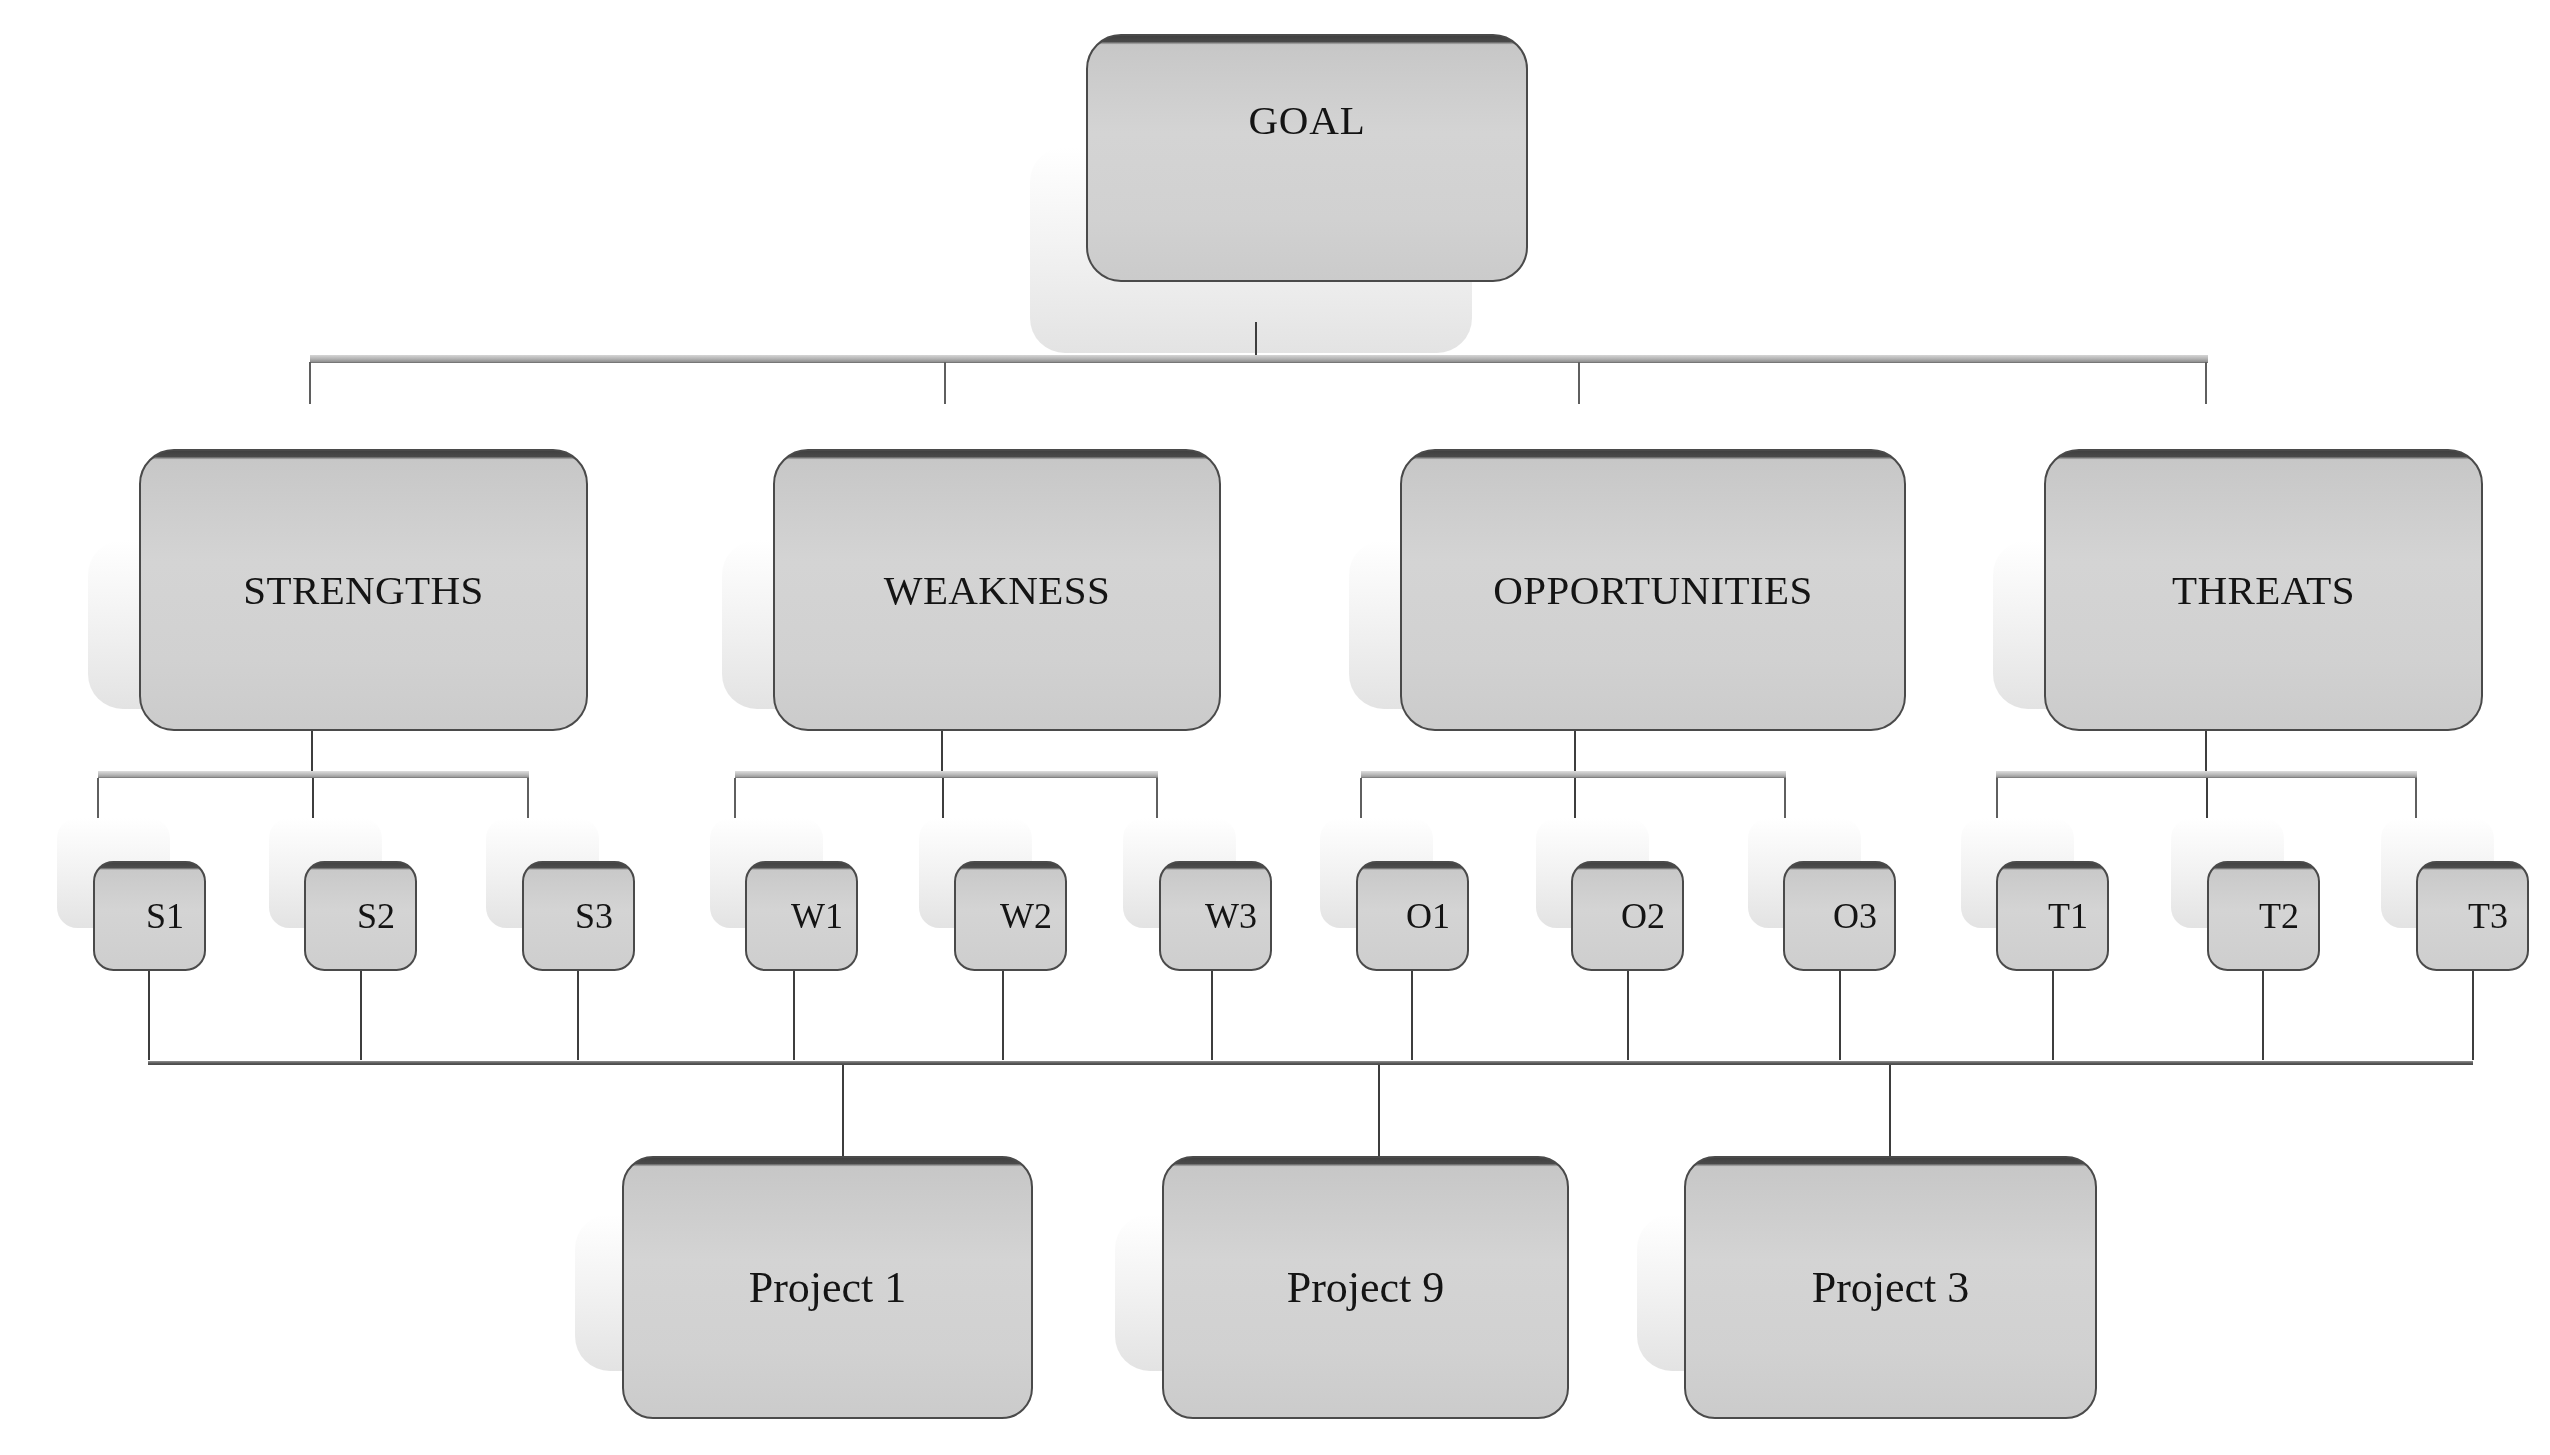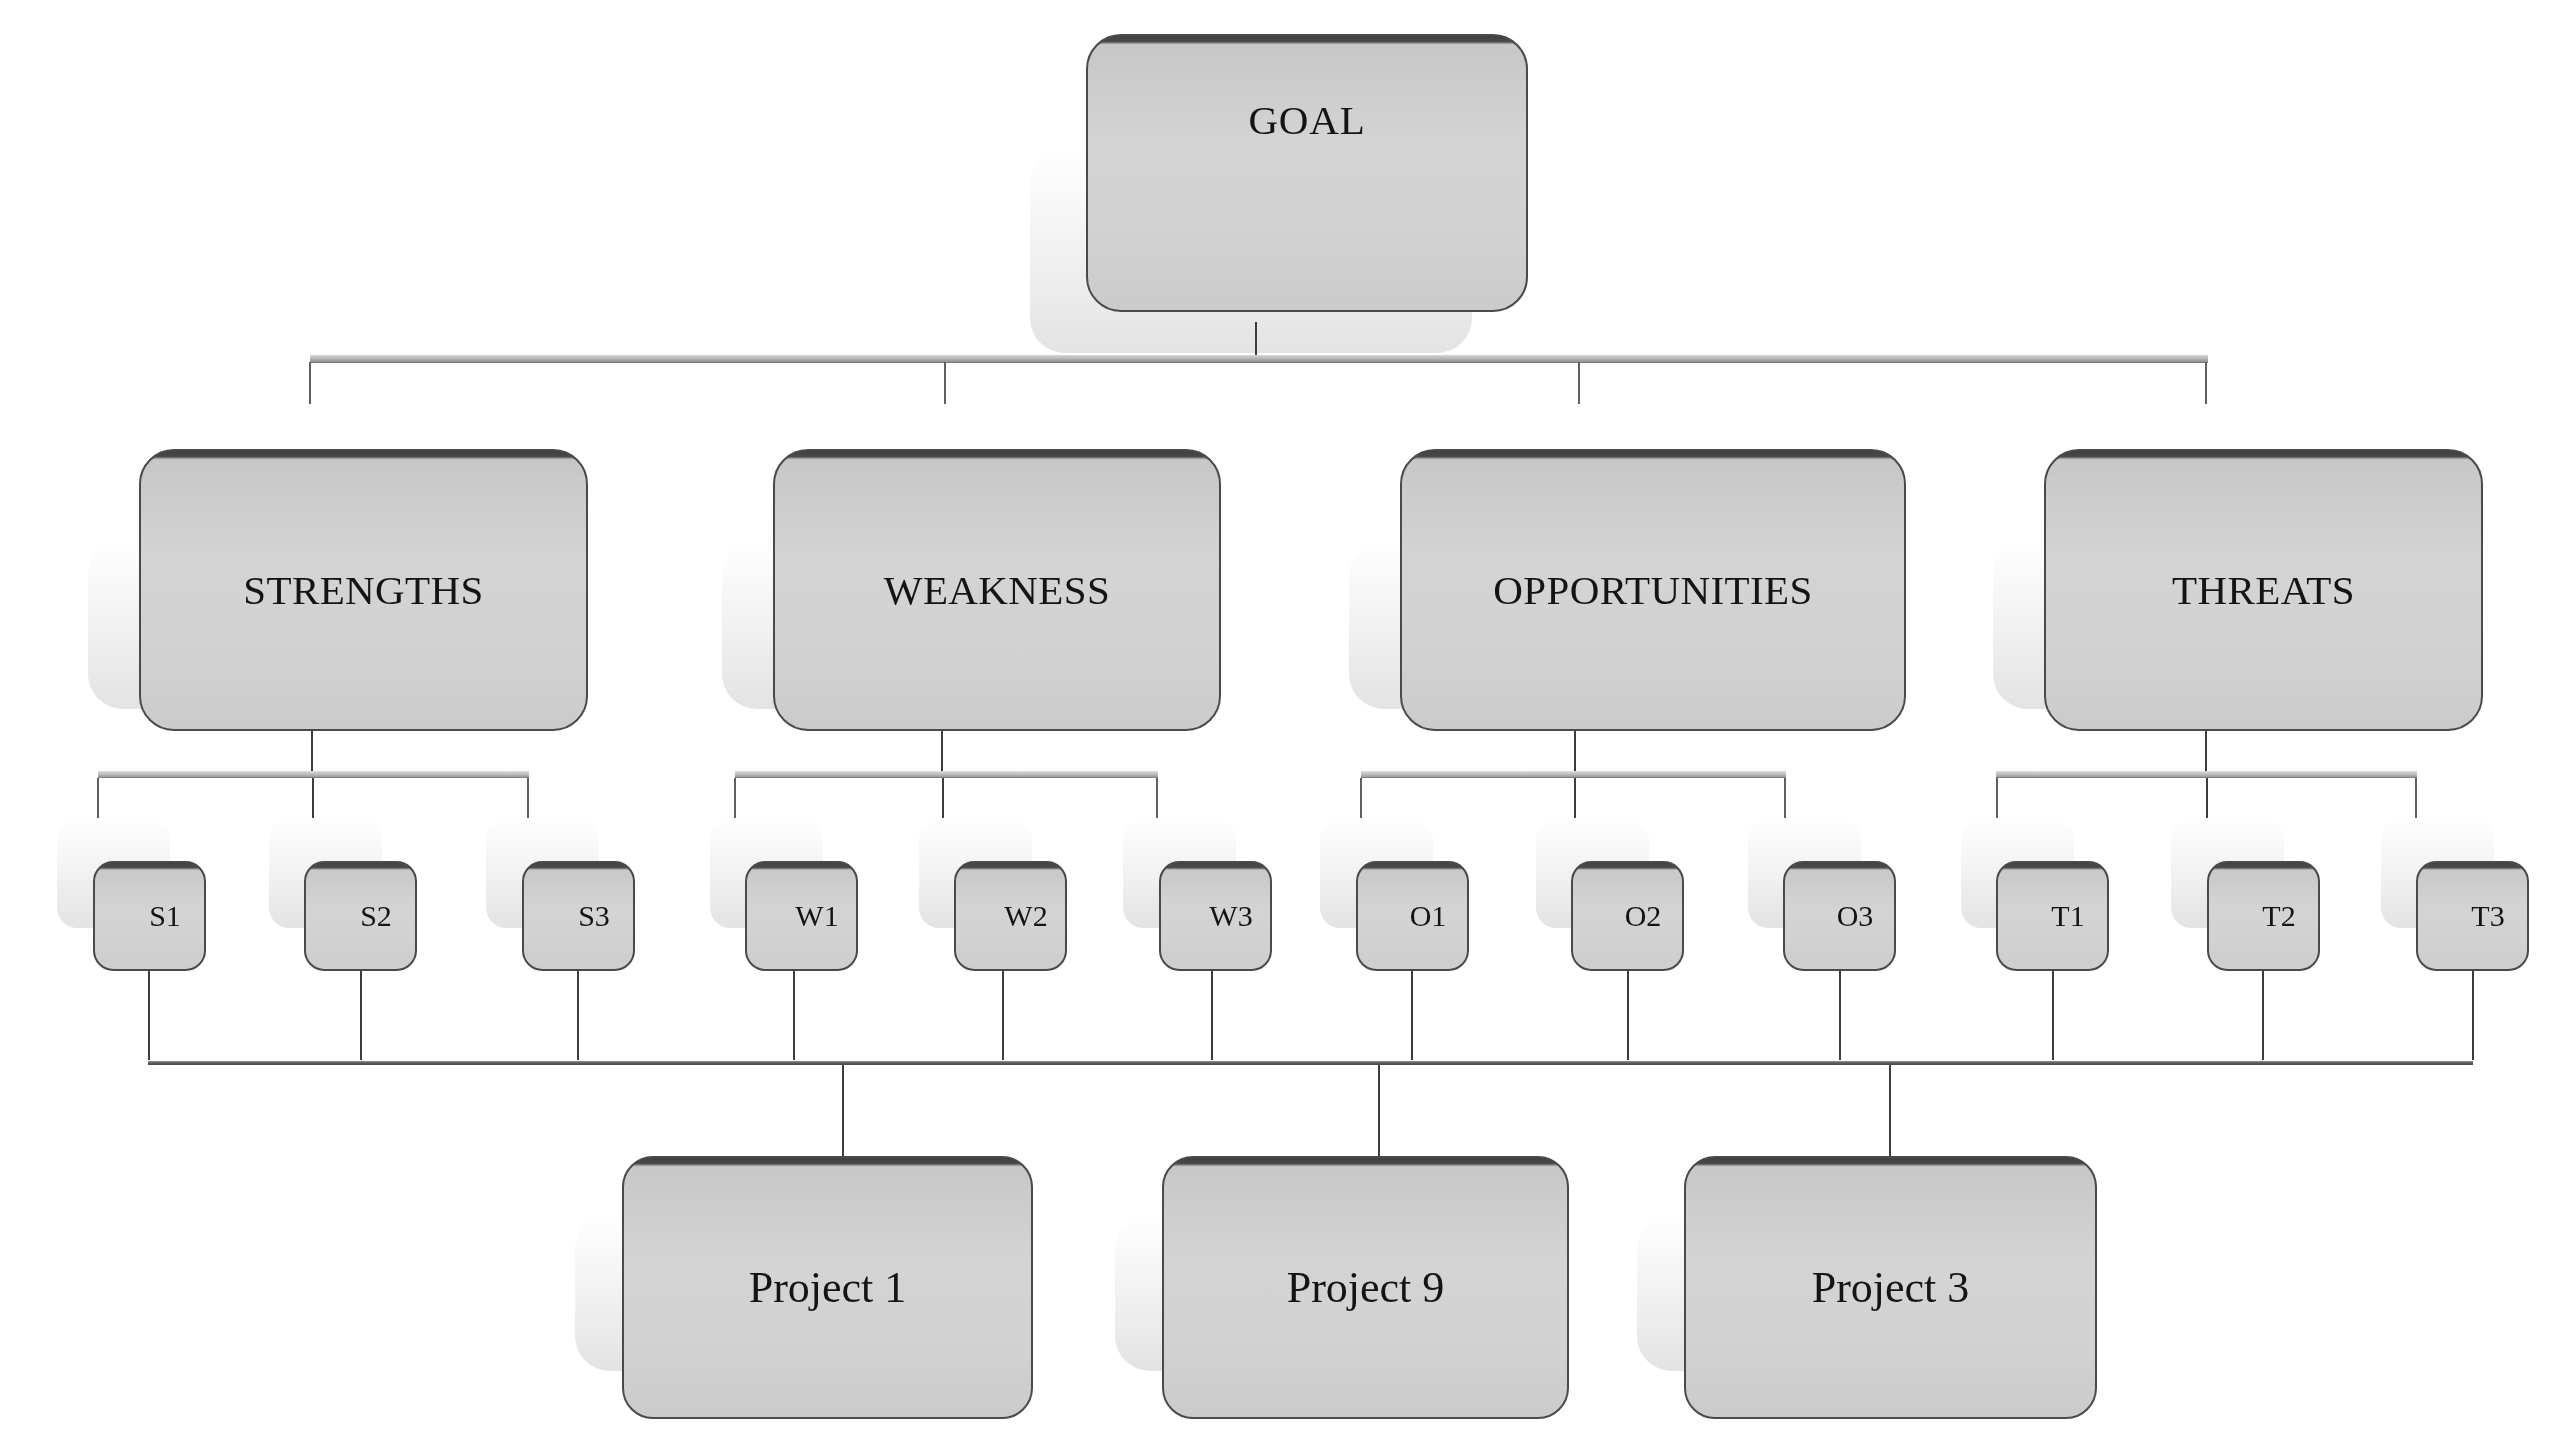--- a/index.html
+++ b/index.html
@@ -65,21 +65,21 @@
   .node.small {
     border-radius: 20.4px;
     border-width: 2.4px;
     background: linear-gradient(180deg, #424242 0px, #4c4c4c 4.7px, #c9c9c9 7px, #d4d4d4 45%, #cecece 100%);
   }
   .node.project { border-radius: 31px; }
 
   .goal-title   { font-size: 41px; letter-spacing: 0.8px; line-height: 1.15; }
   .goal-subtitle{ font-size: 36px; font-style: italic; line-height: 1.22; width: 86%; margin-top: 6.3px; }
   .crit-label   { font-size: 41px; letter-spacing: 0.4px; }
-  .sub-label    { font-size: 30px; margin-left: 31px; }
+  .sub-label    { font-size: 36px; margin-left: 31px; }
   .proj-label   { font-size: 44px; }
   .goal-node { justify-content: flex-start; padding-top: 61px; }
 </style>
 </head>
 <body>
 
 <div id="canvas">
 
   <div class="ghost" style="left:1030px; top:147px; width:442px; height:206px;"></div>
   <div class="ghost" style="left:88px; top:540px; width:449px; height:169px;"></div>
@@ -144,21 +144,21 @@
   <div class="vline" style="left:2052px; top:971px; height:89px;"></div>
   <div class="vline" style="left:2262px; top:971px; height:89px;"></div>
   <div class="vline" style="left:2472px; top:971px; height:89px;"></div>
 
   <div class="hbar rail" style="left:148px; top:1061px; width:2325px;"></div>
 
   <div class="vline" style="left:842px; top:1065px; height:91px;"></div>
   <div class="vline" style="left:1378px; top:1065px; height:91px;"></div>
   <div class="vline" style="left:1889px; top:1065px; height:91px;"></div>
 
-  <div class="node goal-node" style="left:1086px; top:34px; width:442px; height:278px;">
+  <div class="node goal-node" style="left:1086px; top:34px; width:442px; height:248px;">
     <div class="goal-title">GOAL</div>
   </div>
 
   <div class="node" style="left:139px; top:449px; width:449px; height:282px;">
     <div class="crit-label">STRENGTHS</div>
   </div>
   <div class="node" style="left:773px; top:449px; width:448px; height:282px;">
     <div class="crit-label">WEAKNESS</div>
   </div>
   <div class="node" style="left:1400px; top:449px; width:506px; height:282px;">

